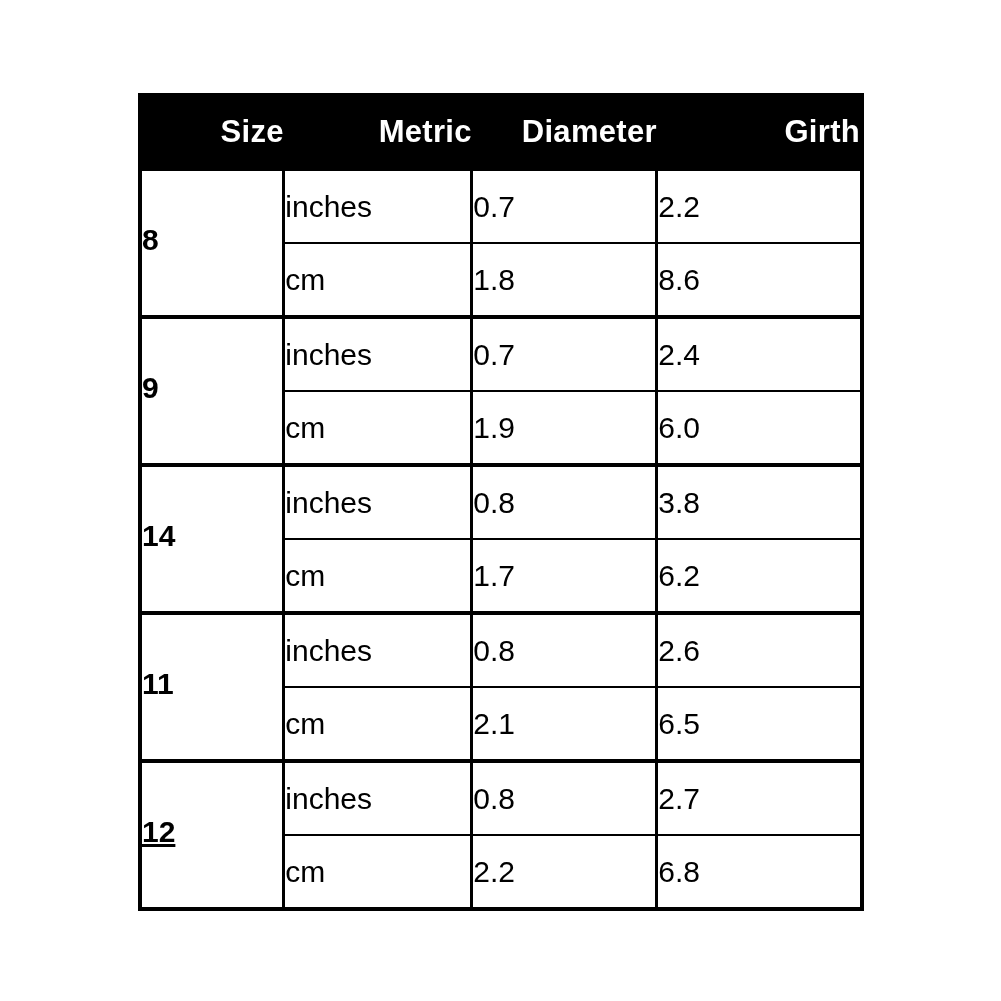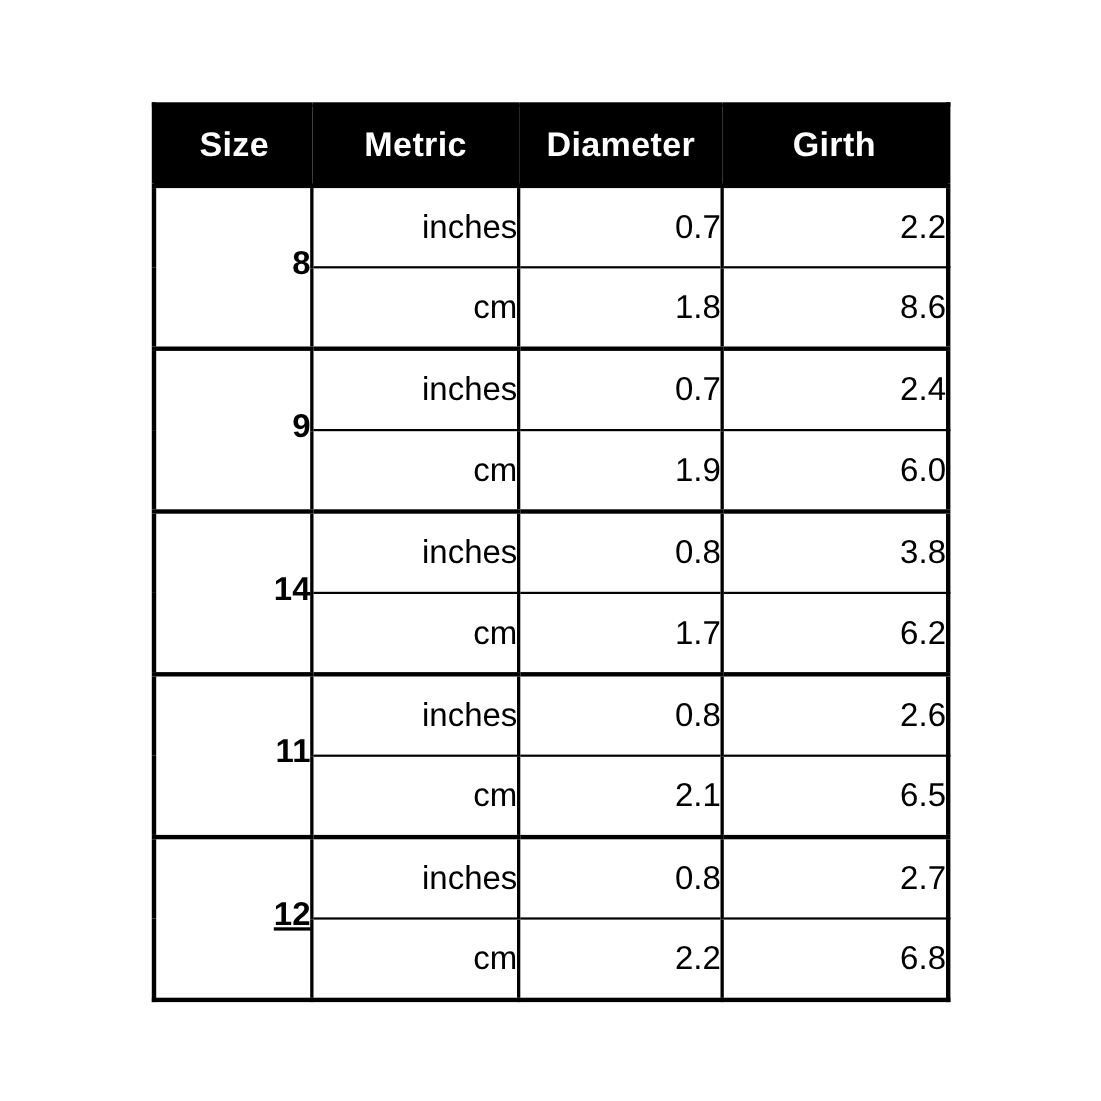--- a/index.html
+++ b/index.html
@@ -35,41 +35,41 @@
   table.size-chart {
     table-layout: fixed;
   }
 
   
   .chart-head th {
     background: #000000;
     color: #ffffff;
     font-weight: bold;
     font-size: 31px;
-    text-align: center;
+    text-align: right;
     height: 70px;
     padding: 0;
     border: none;
     letter-spacing: 0.3px;
   }
   .chart-head tr {
     border-bottom: 4px solid #000000;
   }
 
   
   col.col-size    { width: 143px; }
   col.col-metric  { width: 187px; }
   col.col-diam    { width: 184px; }
   col.col-girth   { width: 204px; }
 
   
   .chart-body td {
     height: 74px;
     padding: 0;
-    text-align: right;
+    text-align: left;
     vertical-align: middle;
     font-size: 30px;
     color: #000000;
     background: #ffffff;
     border-left: 3px solid #000000;
     border-bottom: 2px solid #000000;
     box-sizing: border-box;
   }
 
   

